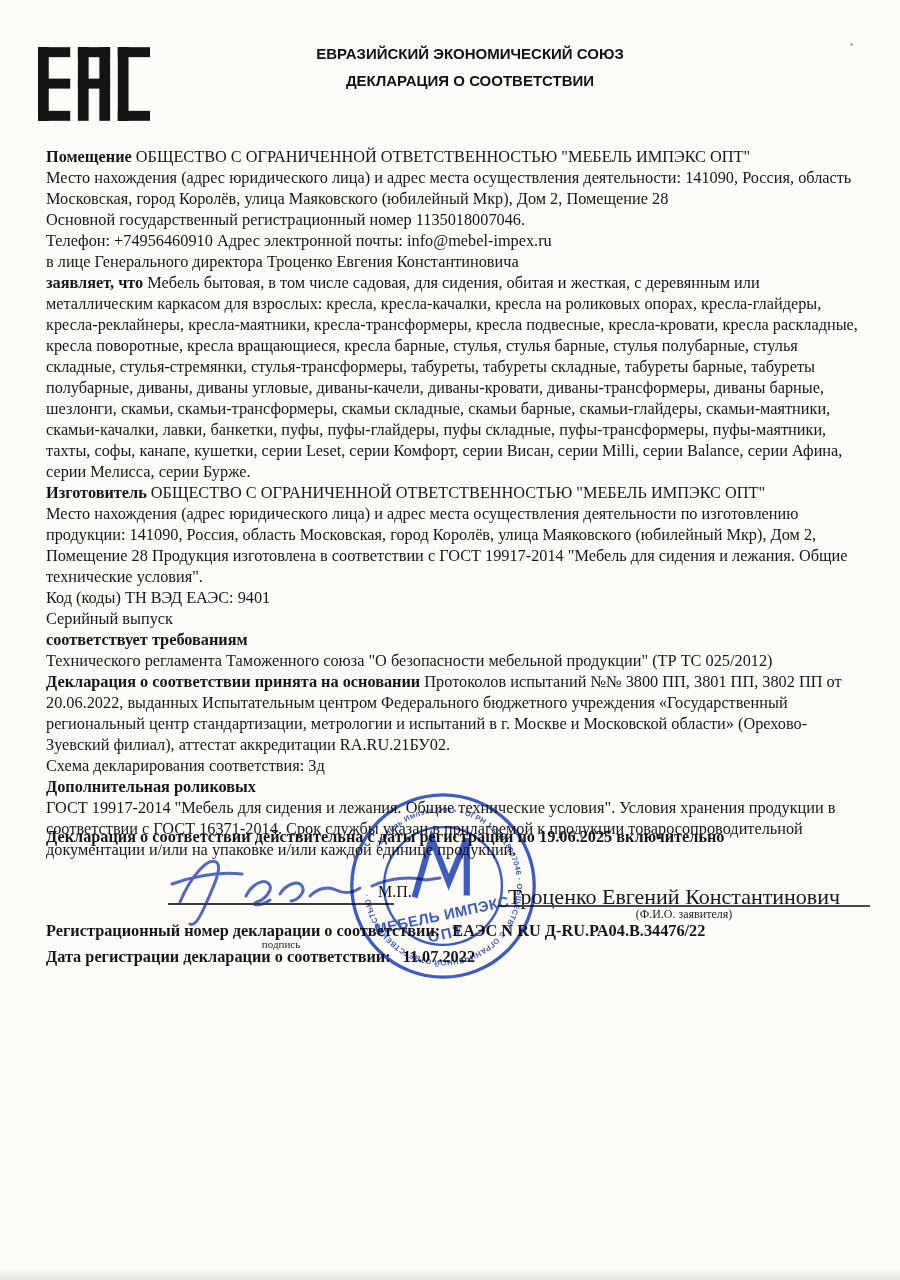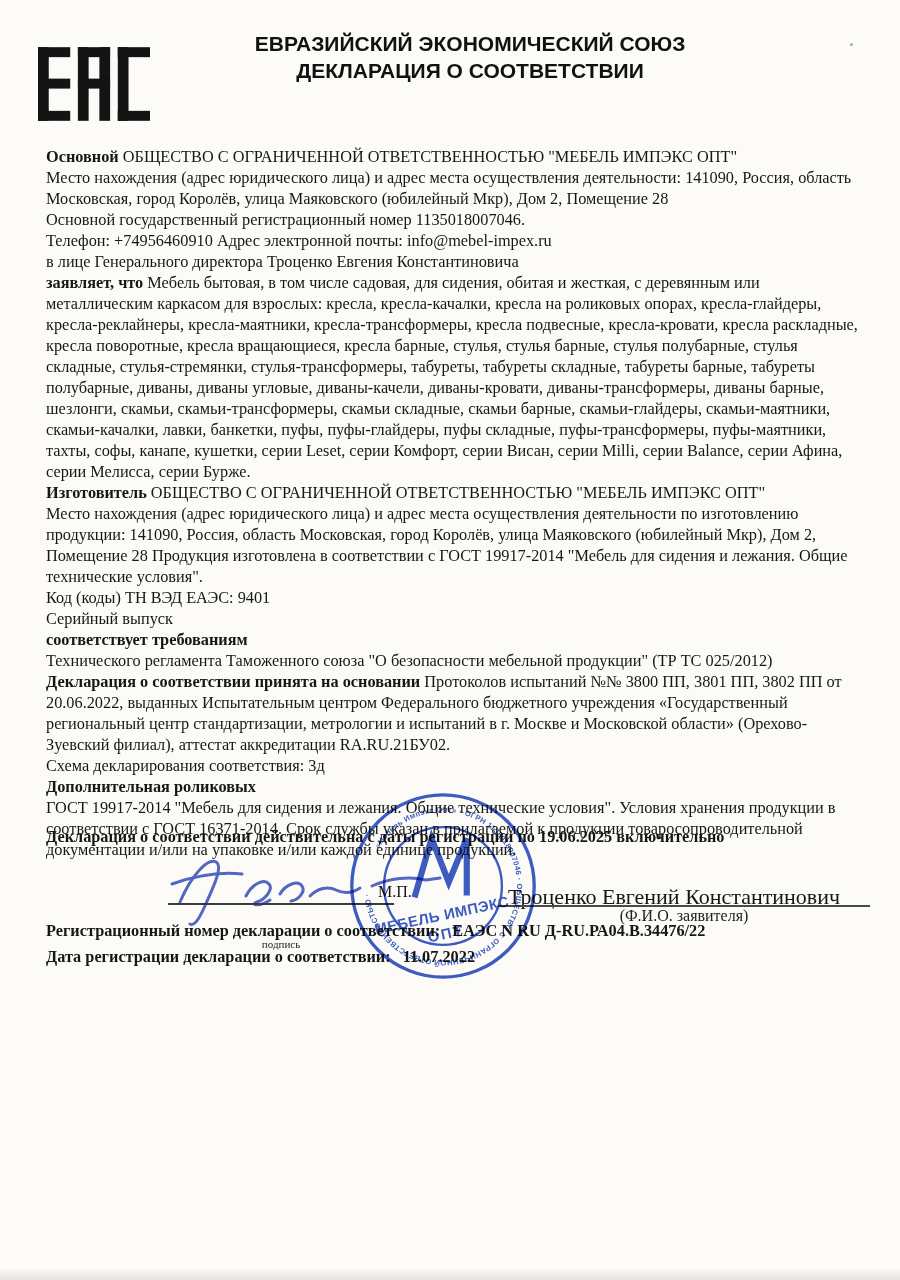--- a/index.html
+++ b/index.html
@@ -6,42 +6,42 @@
   .page{
     position:relative;
     width:900px;height:1280px;
     background:#fcfbf8;
     font-family:"Liberation Serif", serif;
     color:#161616;
     overflow:hidden;
   }
   .eac-logo{position:absolute;left:38px;top:38px;}
   .header{
-    position:absolute;left:150px;top:30px;width:640px;
+    position:absolute;left:150px;top:40px;width:640px;
     text-align:center;
     font-family:"Liberation Sans", sans-serif;
-    font-weight:bold;font-size:21px;line-height:27px;
+    font-weight:bold;font-size:15px;line-height:27px;
     color:#111;
   }
   .body-text{
     position:absolute;left:46px;top:146px;width:818px;
     font-size:16.3px;line-height:21px;
   }
   .body-text p.para{margin:0;padding:0;}
   .validity{
     position:absolute;left:46px;top:826px;width:818px;
     font-weight:bold;font-size:16.3px;line-height:21px;
   }
   .sig-svg{position:absolute;left:150px;top:840px;}
   .sig-line{position:absolute;left:168px;top:903px;width:226px;border-top:2px solid #3a3a3a;}
   .sig-caption{position:absolute;left:168px;top:906px;width:226px;text-align:center;font-size:11px;color:#222;margin-top:32px;}
   .mp-label{position:absolute;left:378px;top:883px;font-size:16px;}
   .fio-name{position:absolute;left:508px;top:884px;width:362px;font-size:22px;}
   .fio-line{position:absolute;left:498px;top:905px;width:372px;border-top:2px solid #4a4a4a;}
-  .fio-caption{position:absolute;left:498px;top:907px;width:372px;text-align:center;font-size:16px;color:#222;}
+  .fio-caption{position:absolute;left:498px;top:907px;width:372px;text-align:center;font-size:12px;color:#222;}
   .reg-line{
     position:absolute;left:46px;width:818px;
     font-weight:bold;font-size:16.3px;line-height:21px;
   }
   .reg-line .reg-value{margin-left:12px;}
   .reg-number{top:920px;}
   .reg-date{top:946px;}
   .stamp{
     position:absolute;left:348px;top:791px;
     mix-blend-mode:multiply;opacity:0.92;
@@ -77,21 +77,21 @@
   </svg>
 
   <div class="header">
     <div>ЕВРАЗИЙСКИЙ ЭКОНОМИЧЕСКИЙ СОЮЗ</div>
     <div>ДЕКЛАРАЦИЯ О СООТВЕТСТВИИ</div>
   </div>
 
   <div class="ink-speck"></div>
 
   <div class="body-text">
-      <p class="para"><b>Основной</b><span> ОБЩЕСТВО С ОГРАНИЧЕННОЙ ОТВЕТСТВЕННОСТЬЮ "МЕБЕЛЬ ИМПЭКС ОПТ"</span></p>
+      <p class="para"><b>Помещение</b><span> ОБЩЕСТВО С ОГРАНИЧЕННОЙ ОТВЕТСТВЕННОСТЬЮ "МЕБЕЛЬ ИМПЭКС ОПТ"</span></p>
       <p class="para"><span>Место нахождения (адрес юридического лица) и адрес места осуществления деятельности: 141090, Россия, область Московская, город Королёв, улица Маяковского (юбилейный Мкр), Дом 2, Помещение 28</span></p>
       <p class="para"><span>Основной государственный регистрационный номер 1135018007046.</span></p>
       <p class="para"><span>Телефон: +74956460910 Адрес электронной почты: info@mebel-impex.ru</span></p>
       <p class="para"><span>в лице Генерального директора Троценко Евгения Константиновича</span></p>
       <p class="para"><b>заявляет, что</b><span> Мебель бытовая, в том числе садовая, для сидения, обитая и жесткая, с деревянным или металлическим каркасом для взрослых: кресла, кресла-качалки, кресла на роликовых опорах, кресла-глайдеры, кресла-реклайнеры, кресла-маятники, кресла-трансформеры, кресла подвесные, кресла-кровати, кресла раскладные, кресла поворотные, кресла вращающиеся, кресла барные, стулья, стулья барные, стулья полубарные, стулья складные, стулья-стремянки, стулья-трансформеры, табуреты, табуреты складные, табуреты барные, табуреты полубарные, диваны, диваны угловые, диваны-качели, диваны-кровати, диваны-трансформеры, диваны барные, шезлонги, скамьи, скамьи-трансформеры, скамьи складные, скамьи барные, скамьи-глайдеры, скамьи-маятники, скамьи-качалки, лавки, банкетки, пуфы, пуфы-глайдеры, пуфы складные, пуфы-трансформеры, пуфы-маятники, тахты, софы, канапе, кушетки, серии Leset, серии Комфорт, серии Висан, серии Milli, серии Balance, серии Афина, серии Мелисса, серии Бурже.</span></p>
       <p class="para"><b>Изготовитель</b><span> ОБЩЕСТВО С ОГРАНИЧЕННОЙ ОТВЕТСТВЕННОСТЬЮ "МЕБЕЛЬ ИМПЭКС ОПТ"</span></p>
       <p class="para"><span>Место нахождения (адрес юридического лица) и адрес места осуществления деятельности по изготовлению продукции: 141090, Россия, область Московская, город Королёв, улица Маяковского (юбилейный Мкр), Дом 2, Помещение 28 Продукция изготовлена в соответствии с ГОСТ 19917-2014 "Мебель для сидения и лежания. Общие технические условия".</span></p>
       <p class="para"><span>Код (коды) ТН ВЭД ЕАЭС: 9401</span></p>
       <p class="para"><span>Серийный выпуск</span></p>
       <p class="para"><b>соответствует требованиям</b></p>

